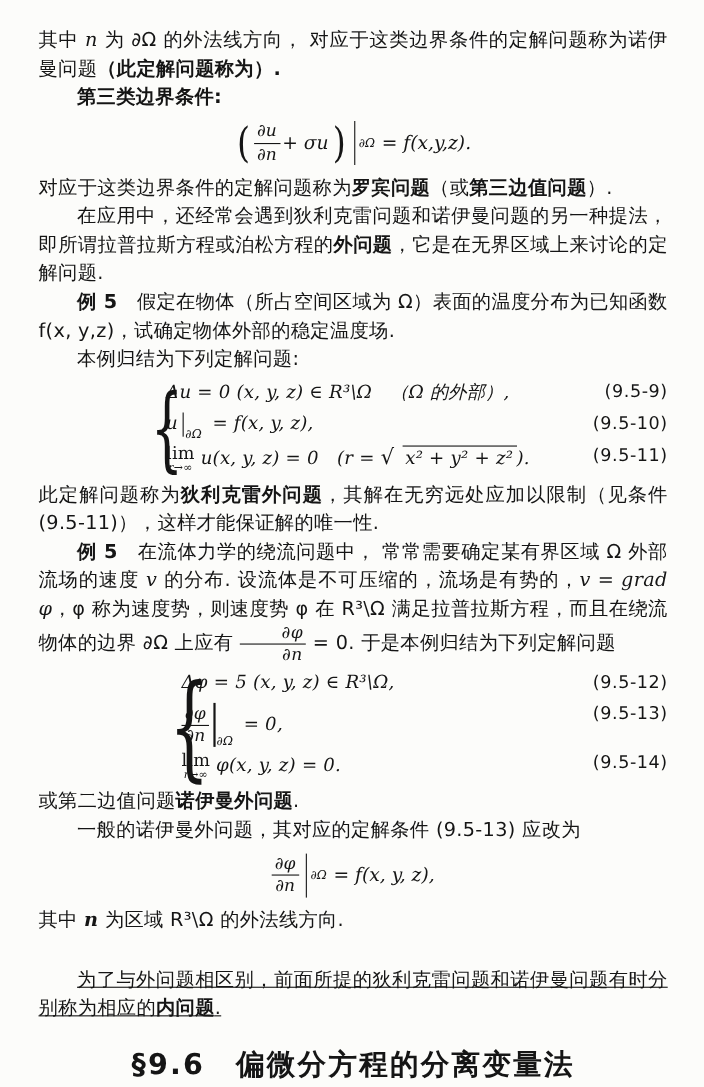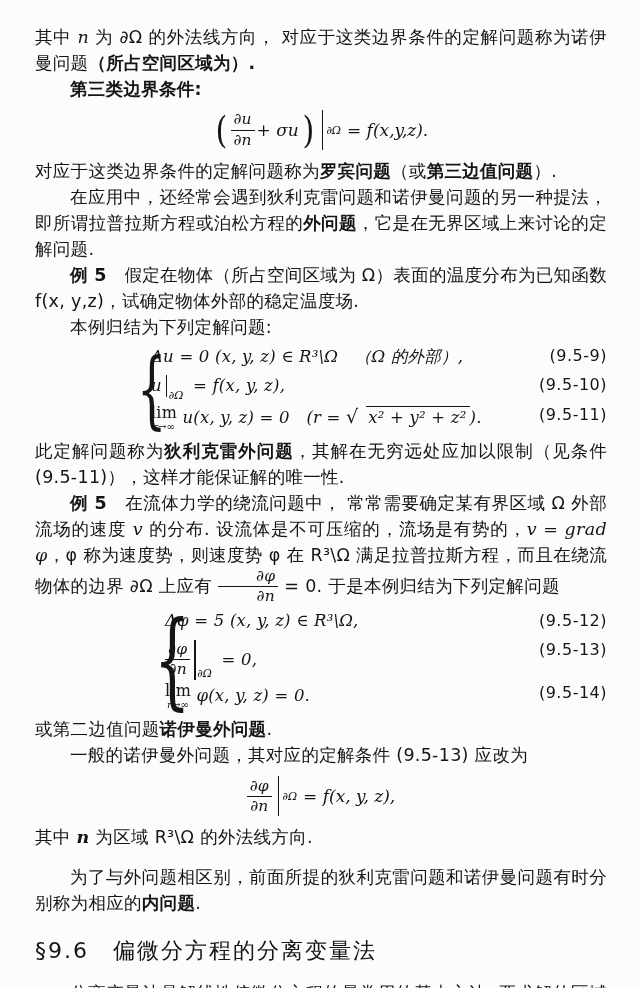--- a/index.html
+++ b/index.html
@@ -43,28 +43,28 @@
   .eqsys.second{margin-left:112px;}
   .brace{position:absolute;left:-8px;top:50%;transform:translateY(-50%) scaleX(0.55);
          transform-origin:center;font-size:84px;font-weight:300;line-height:1;
          font-family:"DejaVu Serif",serif;color:#151515;}
   .eqsys.second .brace{font-size:104px;}
   .eqrow{display:flex;align-items:flex-start;min-height:26px;}
   .eqrow + .eqrow{margin-top:3px;}
   .eqbody{flex:1;font-family:"DejaVu Serif",serif;font-style:italic;font-size:16.5px;letter-spacing:0.2px;}
   .eqnum{font-style:normal;font-weight:400;font-size:16px;letter-spacing:0.5px;}
   
-  h2{margin:20px 0 14px 0;text-align:left;font-size:22px;font-weight:normal;letter-spacing:2px;}
+  h2{margin:20px 0 14px 0;text-align:center;font-size:26px;font-weight:bold;letter-spacing:2px;}
 </style>
 </head>
 <body>
 
 <div class="page">
 
-  <p><span>其中 </span><span class="mi">n</span><span> 为 ∂Ω 的外法线方向，  对应于这类边界条件的定解问题称为诺伊曼问题</span><span class="b">（所占空间区域为）.</span></p>
+  <p><span>其中 </span><span class="mi">n</span><span> 为 ∂Ω 的外法线方向，  对应于这类边界条件的定解问题称为诺伊曼问题</span><span class="b">（此定解问题称为）.</span></p>
 
   <p class="indent"><span class="b">第三类边界条件:</span></p>
 
   <div class="formula">
     <span class="bp">(</span>
     <span class="frac">
         <span class="fn">∂u</span>
         <span class="fd">∂n</span>
       </span>
     <span> + σu </span>
@@ -139,19 +139,19 @@
         <span class="fn">∂φ</span>
         <span class="fd">∂n</span>
       </span>
     <span class="ev"></span>
       <sub class="evsub">∂Ω</sub>
     <span>= f(x, y, z),</span>
   </div>
 
   <p><span>其中 </span><span class="mi b">n</span><span> 为区域 R³\Ω  的外法线方向.</span></p>
 
-  <p class="indent" style="margin-top:14px;"><span>为了与外问题相区别，前面所提的狄利克雷问题和诺伊曼问题有时分别称为相应的</span><span class="b">内问题</span><span>.</span></p>
+  <p class="indent" style="margin-top:28px;text-decoration:underline;"><span>为了与外问题相区别，前面所提的狄利克雷问题和诺伊曼问题有时分别称为相应的</span><span class="b">内问题</span><span>.</span></p>
 
   <h2>§9.6　偏微分方程的分离变量法</h2>
 
   <p class="indent"><span>分离变量法是解线性偏微分方程的最常用的基本方法.  要求解的区域是有界的，且是规则的，例如圆形、圆扇形、矩形、球体、长方体、圆柱体等等.</span></p>
 
 </div>
 
 </body></html>

